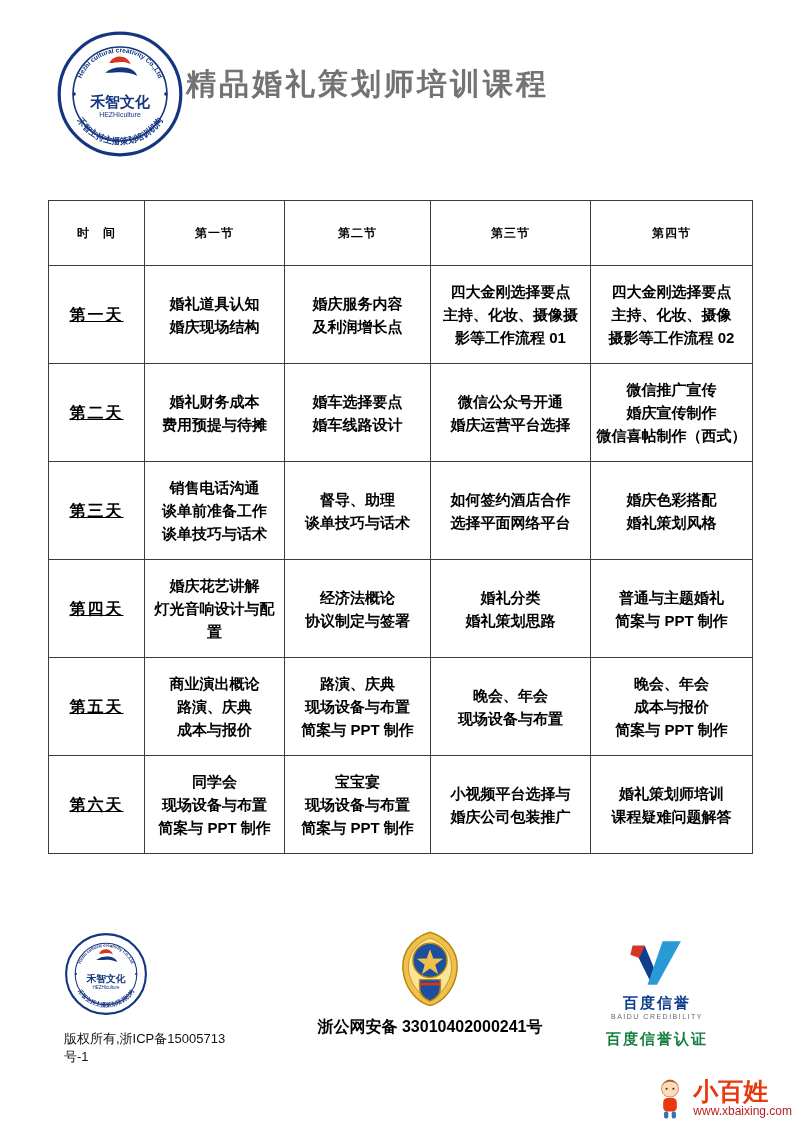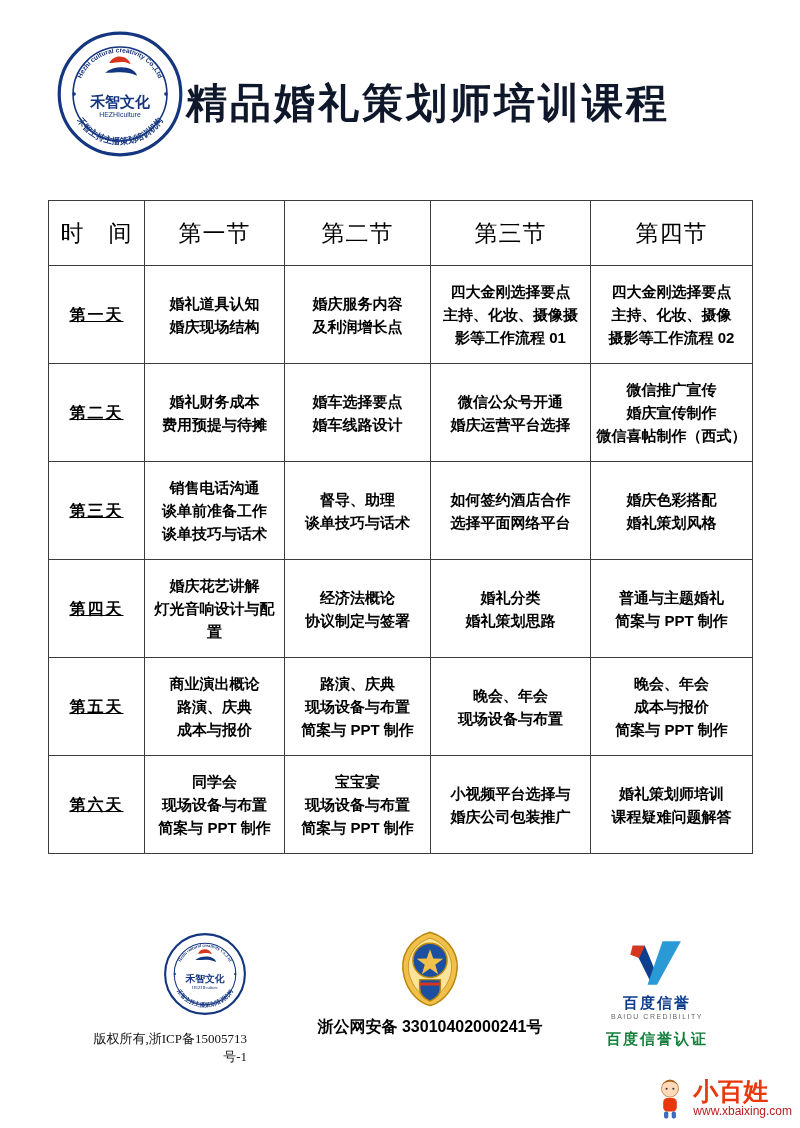--- a/index.html
+++ b/index.html
@@ -3,40 +3,40 @@
 <meta charset="utf-8">
 <style>
   html,body{margin:0;padding:0;background:#fff;}
   .page{
     position:relative;width:800px;height:1128px;background:#fff;overflow:hidden;
     font-family:"Liberation Sans", sans-serif;color:#000;
   }
   
   .logo-top{position:absolute;left:56px;top:30px;width:128px;height:128px;}
   .page-title{
-    position:absolute;left:186px;top:76px;margin:0;
-    font-size:41px;font-weight:900;letter-spacing:3px;color:#0f172a;
+    position:absolute;left:186px;top:64px;margin:0;
+    font-size:30px;font-weight:900;letter-spacing:3px;color:#737373;
     font-family:"Liberation Sans", sans-serif;white-space:nowrap;
   }
   
   table.course{
     position:absolute;left:48px;top:200px;width:704px;
     border-collapse:collapse;table-layout:fixed;
   }
   table.course th, table.course td{
     border:1px solid #3c3c3c;text-align:center;vertical-align:middle;padding:4px 3px;
   }
-  table.course thead th{height:56px;font-size:23px;font-weight:400;letter-spacing:1px;}
+  table.course thead th{height:56px;font-size:12px;font-weight:700;letter-spacing:1px;}
   table.course tbody td{
     height:89px;font-size:15px;font-weight:600;line-height:23px;
     white-space:pre-line;
   }
   table.course td.day{font-size:16px;font-weight:700;letter-spacing:2px;text-decoration:underline;}
   
-  .foot-left{position:absolute;left:77px;top:932px;width:170px;text-align:right;font-family:Liberation Serif, serif;}
+  .foot-left{position:absolute;left:64px;top:932px;width:170px;text-align:left;}
   .logo-sm{width:84px;height:84px;}
   .copy-text{margin-top:10px;font-size:13px;color:#111;}
   .foot-center{position:absolute;left:312px;top:928px;width:236px;text-align:center;}
   .badge{width:74px;height:84px;}
   .police-text{margin-top:1px;font-size:16px;font-weight:700;color:#000;white-space:nowrap;}
   .foot-right{position:absolute;left:582px;top:938px;width:150px;text-align:center;}
   .baidu-logo{width:58px;height:50px;}
   .baidu-cn{font-size:15px;font-weight:700;color:#0b3b8c;margin-top:2px;letter-spacing:2px;}
   .baidu-en{font-size:7px;color:#666;letter-spacing:1.5px;}
   .baidu-cert{font-size:15px;font-weight:700;color:#15803d;margin-top:10px;letter-spacing:2px;}

